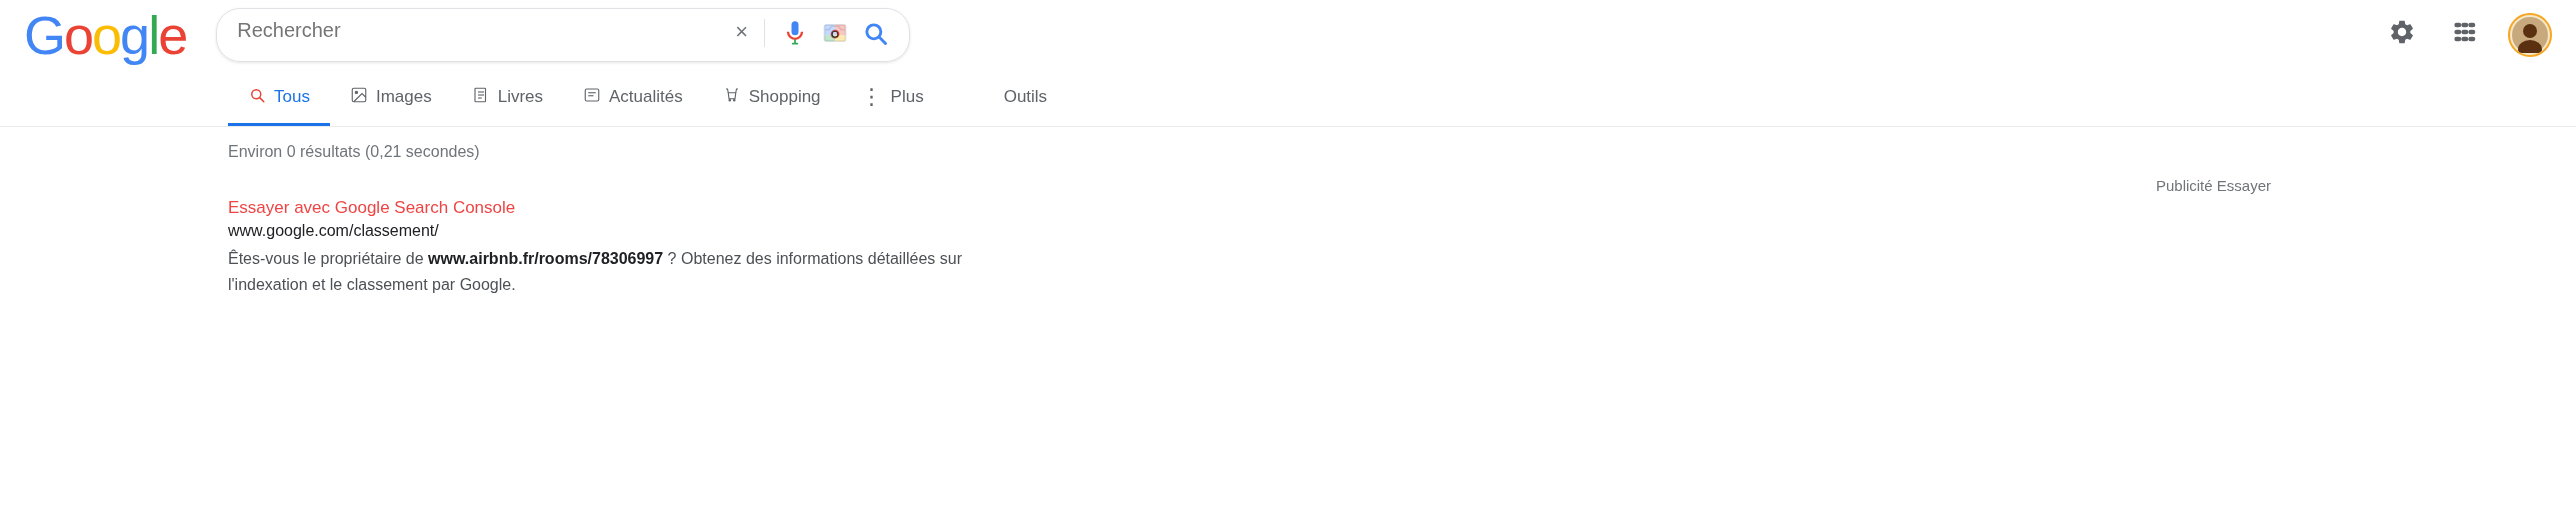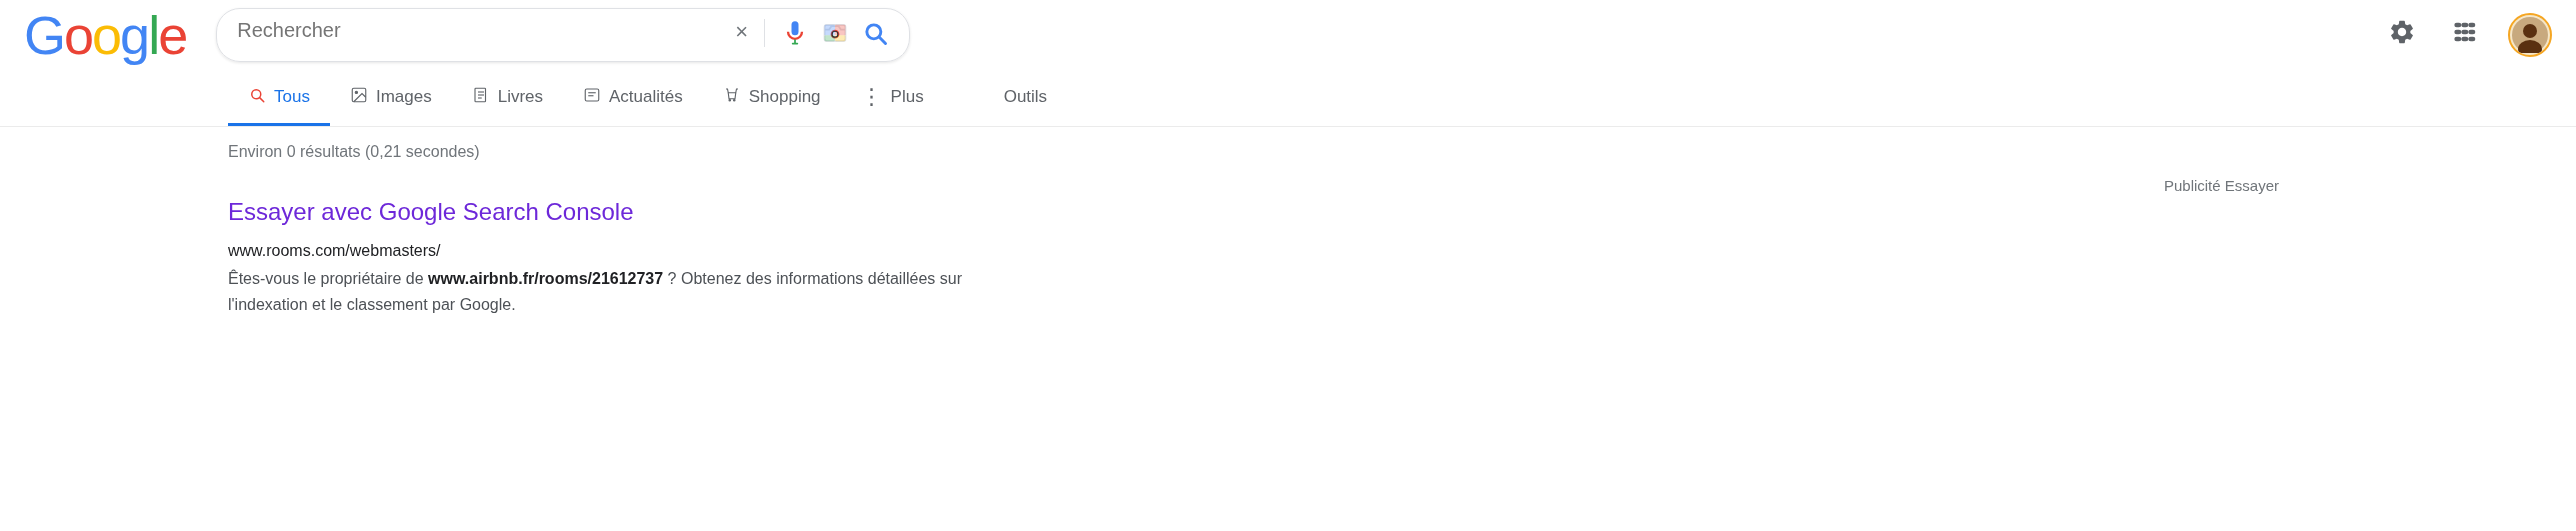--- a/index.html
+++ b/index.html
@@ -122,44 +122,44 @@
       color: #1a73e8;
       border-bottom: 3px solid #1a73e8;
     }
     .nav-outils {
       margin-left: 40px;
       align-items: flex-end;
     }
 
     
     .results-area {
-      padding: 16px 0 0 228px;
+      padding: 16px 8px 0 228px;
     }
     .results-stats {
       font-size: 16px;
       color: #70757a;
       margin-bottom: 16px;
     }
     .ad-label {
       font-size: 15px;
       color: #70757a;
       text-align: right;
       padding-right: 297px;
       margin-bottom: 4px;
     }
     .result-item {
       max-width: 793px;
     }
     .result-title {
-      font-size: 24px;
-      color: #6d28d9;
+      font-size: 17px;
+      color: #ef4444;
       cursor: pointer;
       text-decoration: none;
       display: inline-block;
-      margin-bottom: 16px;
+      margin-bottom: 4px;
     }
     .result-url {
       font-size: 16px;
       color: #202124;
       margin-bottom: 6px;
     }
     .result-desc {
       font-size: 16px;
       color: #4d5156;
       line-height: 1.6;
@@ -296,19 +296,19 @@
   <div class="nav-item nav-outils">
     <span>Outils</span>
   </div>
 </nav>
 
 <div class="results-area">
   <p class="results-stats">Environ 0 résultats (0,21 secondes)</p>
   <p class="ad-label">Publicité Essayer</p>
   <div class="result-item">
     <a class="result-title" href="#">Essayer avec Google Search Console</a>
-    <div class="result-url">www.rooms.com/webmasters/</div>
+    <div class="result-url">www.google.com/classement/</div>
     <div class="result-desc">
-      <span>Êtes-vous le propriétaire de </span><strong>www.airbnb.fr/rooms/21612737</strong><span> ? Obtenez des informations détaillées sur l'indexation et le classement par Google.</span>
+      <span>Êtes-vous le propriétaire de </span><strong>www.airbnb.fr/rooms/78306997</strong><span> ? Obtenez des informations détaillées sur l'indexation et le classement par Google.</span>
     </div>
   </div>
 </div>
 
 
 </body></html>

